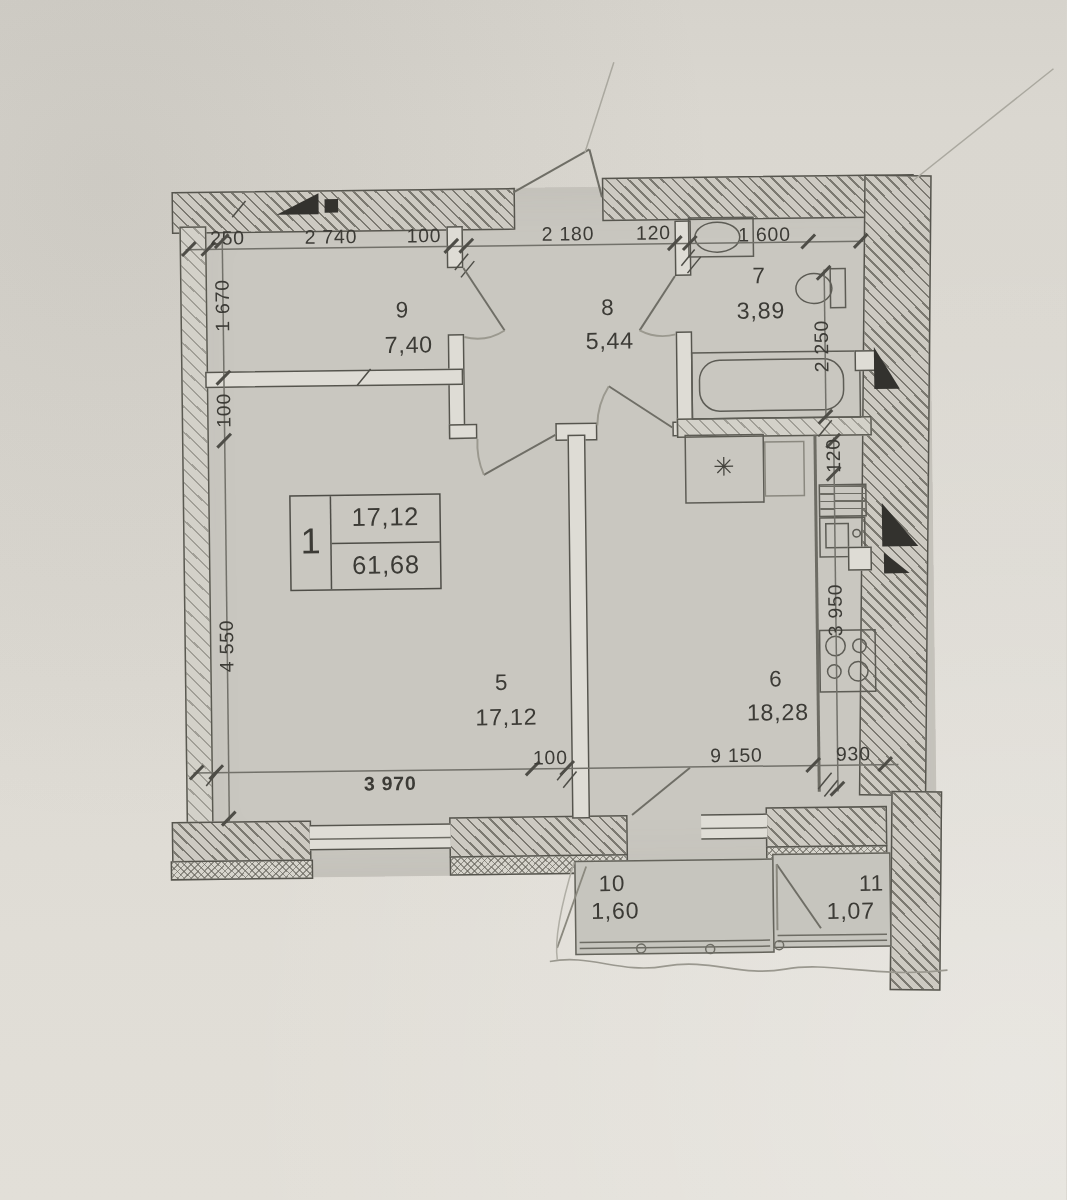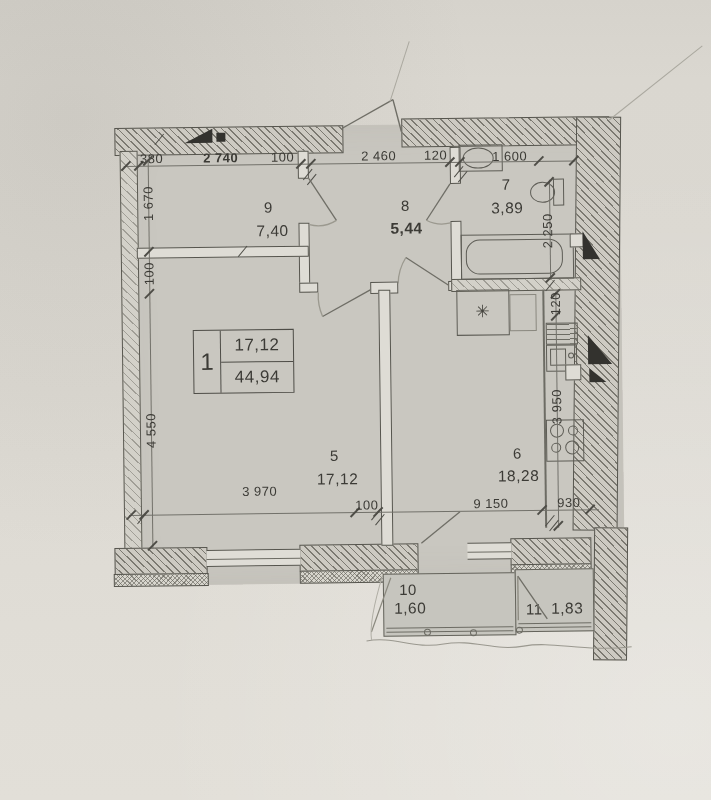--- a/index.html
+++ b/index.html
@@ -120,52 +120,52 @@
     <div class="abs fixture thin" style="left:510px;top:296px;width:27px;height:37px;border-color:#8a887f;"></div>
     <div class="abs ctr" style="left:483px;top:313px;font-size:17px;color:#45443e;">✳</div>
 
     <div class="abs" style="left:571px;top:236px;width:12px;height:12px;background:#dedcd5;border:1px solid #56554e;"></div>
     <div class="abs" style="left:565px;top:367px;width:14px;height:14px;background:#dedcd5;border:1px solid #56554e;"></div>
 
     <div class="abs stamp" style="left:193px;top:328px;width:101px;height:64px;">
       <div class="num">1</div>
       <div class="areas">
         <div>17,12</div>
-        <div>44,94</div>
+        <div>61,68</div>
       </div>
     </div>
 
     <div class="abs ctr rmnum" style="left:270px;top:206px;">9</div>
     <div class="abs ctr rmarea" style="left:274px;top:230px;">7,40</div>
     <div class="abs ctr rmnum" style="left:407px;top:206px;">8</div>
-    <div class="abs ctr rmarea" style="left:408px;top:229px;font-weight:bold;">5,44</div>
+    <div class="abs ctr rmarea" style="left:408px;top:229px;">5,44</div>
     <div class="abs ctr rmnum" style="left:508px;top:186px;">7</div>
     <div class="abs ctr rmarea" style="left:509px;top:210px;">3,89</div>
     <div class="abs ctr rmnum" style="left:333px;top:455px;">5</div>
     <div class="abs ctr rmarea" style="left:336px;top:479px;">17,12</div>
     <div class="abs ctr rmnum" style="left:516px;top:455px;">6</div>
     <div class="abs ctr rmarea" style="left:517px;top:478px;">18,28</div>
     <div class="abs ctr rmnum" style="left:405px;top:590px;">10</div>
     <div class="abs ctr rmarea" style="left:407px;top:609px;">1,60</div>
-    <div class="abs ctr rmnum" style="left:531px;top:592px;margin-top:19px;">11</div>
-    <div class="abs ctr rmarea" style="left:564px;top:611px;">1,83</div>
+    <div class="abs ctr rmnum" style="left:578px;top:592px;">11</div>
+    <div class="abs ctr rmarea" style="left:564px;top:611px;">1,07</div>
 
     <div class="abs dimline" style="left:126px;top:163px;width:452px;height:1px;"></div>
     <div class="abs tick" style="left:128px;top:163px;"></div>
       <div class="abs tick" style="left:141px;top:163px;"></div>
     <div class="abs tick" style="left:303px;top:163px;"></div>
       <div class="abs tick" style="left:313px;top:163px;"></div>
     <div class="abs tick" style="left:452px;top:163px;"></div>
       <div class="abs tick" style="left:462px;top:163px;"></div>
     <div class="abs tick" style="left:541px;top:163px;"></div>
       <div class="abs tick" style="left:576px;top:163px;"></div>
-    <div class="abs ctr dim" style="left:154px;top:156px;">380</div>
-    <div class="abs ctr dim" style="left:223px;top:156px;font-weight:bold;">2 740</div>
+    <div class="abs ctr dim" style="left:154px;top:156px;">250</div>
+    <div class="abs ctr dim" style="left:223px;top:156px;">2 740</div>
     <div class="abs ctr dim" style="left:285px;top:156px;">100</div>
-    <div class="abs ctr dim" style="left:381px;top:156px;">2 460</div>
+    <div class="abs ctr dim" style="left:381px;top:156px;">2 180</div>
     <div class="abs ctr dim" style="left:438px;top:156px;">120</div>
     <div class="abs ctr dim" style="left:512px;top:158px;">1 600</div>
 
     <div class="abs dimline" style="left:150px;top:156px;width:1px;height:390px;"></div>
     <div class="abs tick" style="left:150px;top:158px;"></div>
       <div class="abs tick" style="left:150px;top:249px;"></div>
     <div class="abs tick" style="left:150px;top:291px;"></div>
       <div class="abs tick" style="left:150px;top:543px;"></div>
     <div class="abs rot dim" style="left:150px;top:201px;">1 670</div>
     <div class="abs rot dim" style="left:150px;top:271px;">100</div>
@@ -183,21 +183,21 @@
     <div class="abs rot dim" style="left:556px;top:306px;">120</div>
     <div class="abs rot dim" style="left:556px;top:409px;">3 950</div>
 
     <div class="abs dimline" style="left:127px;top:512px;width:470px;height:1px;"></div>
     <div class="abs tick" style="left:129px;top:512px;"></div>
       <div class="abs tick" style="left:142px;top:512px;"></div>
     <div class="abs tick" style="left:353px;top:512px;"></div>
       <div class="abs tick" style="left:376px;top:512px;"></div>
     <div class="abs tick" style="left:540px;top:512px;"></div>
       <div class="abs tick" style="left:588px;top:512px;"></div>
-    <div class="abs ctr dim" style="left:258px;top:490px;">3 970</div>
+    <div class="abs ctr dim" style="left:258px;top:521px;font-weight:bold;">3 970</div>
     <div class="abs ctr dim" style="left:365px;top:505px;">100</div>
     <div class="abs ctr dim" style="left:489px;top:505px;">9 150</div>
     <div class="abs ctr dim" style="left:567px;top:505px;">930</div>
 
     <div class="abs slash" style="left:162px;top:137px;"></div>
     <div class="abs slash" style="left:306px;top:174px;"></div>
     <div class="abs slash" style="left:310px;top:179px;"></div>
     <div class="abs slash" style="left:457px;top:173px;"></div>
     <div class="abs slash" style="left:461px;top:178px;"></div>
     <div class="abs slash" style="left:136px;top:516px;"></div>

